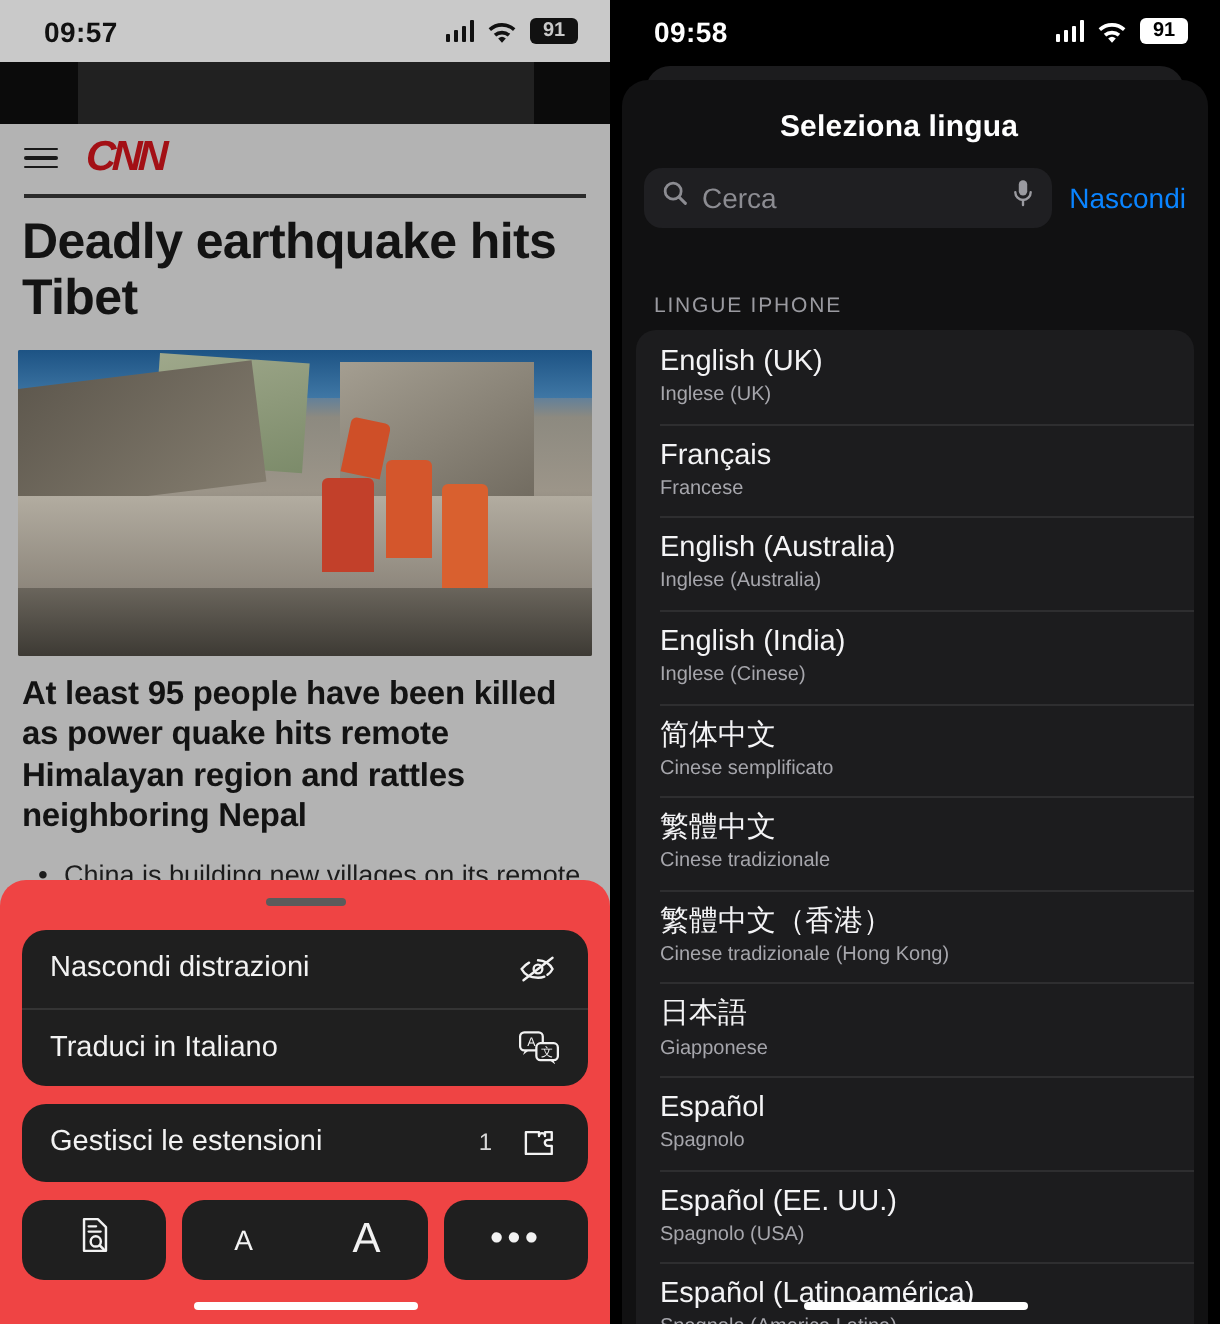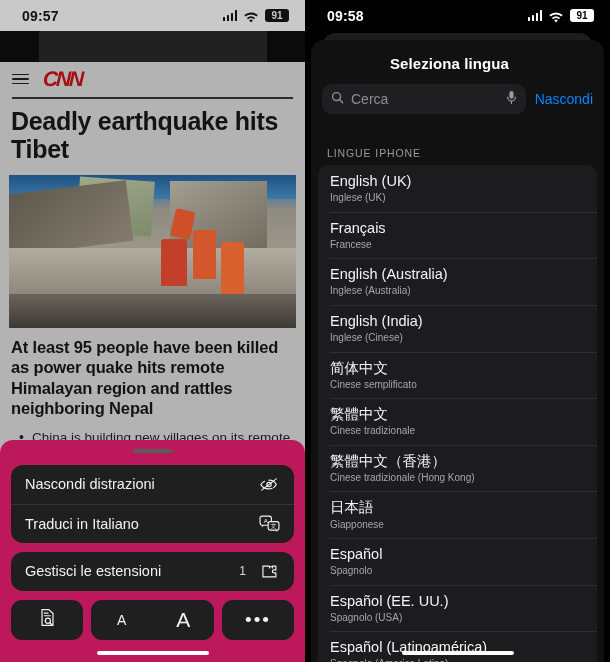--- a/index.html
+++ b/index.html
@@ -101,21 +101,21 @@
     position: relative; font-size: 13.5px; line-height: 1.37; color: #1c1c1c;
     padding-left: 13px; margin-bottom: 10px;
   }
   .bullets li::before {
     content: "•"; position: absolute; left: 0; top: -1px; font-size: 14px; color: #1c1c1c;
   }
 
   
   .ctx-wrap {
     position: absolute; left: 0; bottom: 0; width: 305px;
-    background: #be185d;
+    background: #ef4444;
     border-radius: 13px 13px 0 0;
     padding: 9px 11px 0 11px;
     z-index: 6;
   }
   .grabber {
     width: 40px; height: 4px; border-radius: 3px; background: #5b5b5b;
     margin: 0 auto 12px auto;
   }
   .ctx-group {
     background: #1f1f1f; border-radius: 12px; overflow: hidden; margin-bottom: 9px;

